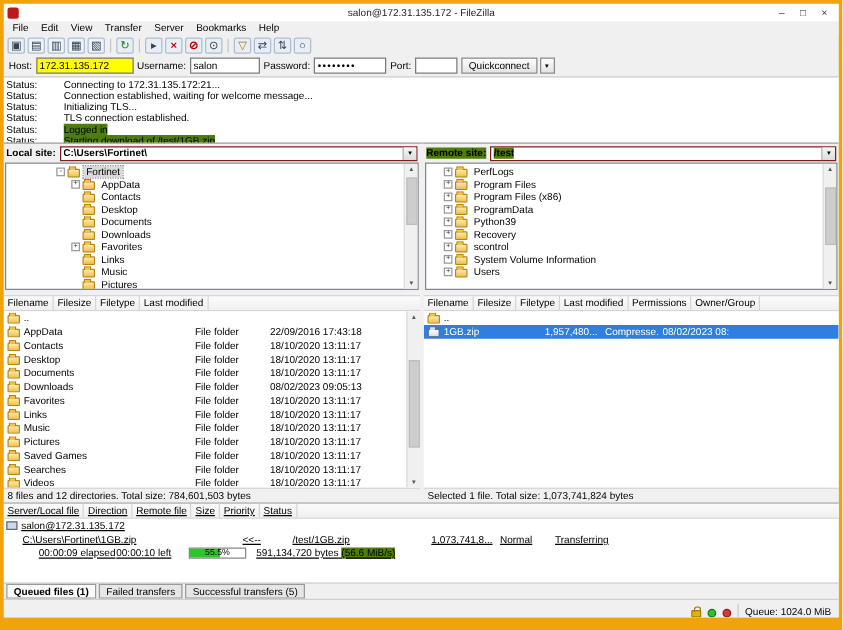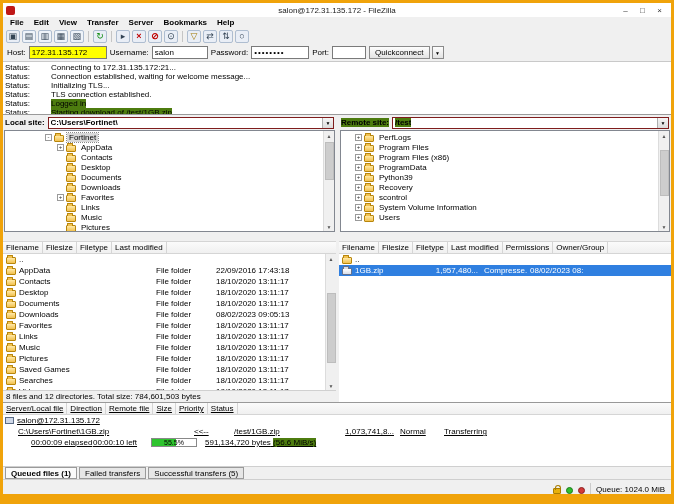--- a/index.html
+++ b/index.html
@@ -8,21 +8,21 @@
             display:flex; flex-direction:column; background:#f0f0f0; font-size:8px; color:#000; overflow:hidden; }
 
   
   .titlebar { height:14px; background:#fff; display:flex; align-items:center; padding:0 3px; position:relative; flex:none; }
   .fz-logo { width:9px; height:9px; background:#bf1818; border-radius:2px; flex:none; }
   .title-text { position:absolute; left:0; right:0; text-align:center; font-size:8px; color:#222; }
   .win-controls { margin-left:auto; display:flex; z-index:1; }
   .win-btn { width:17px; height:12px; display:flex; align-items:center; justify-content:center; font-size:8px; color:#333; }
 
   
-  .menubar { height:11px; display:flex; align-items:center; padding-left:2px; background:#f0f0f0; flex:none;font-weight:bold; }
+  .menubar { height:11px; display:flex; align-items:center; padding-left:2px; background:#f0f0f0; flex:none; }
   .menu-item { padding:0 5px; }
 
   
   .toolbar { height:16px; display:flex; align-items:center; padding-left:3px; gap:2px; flex:none; }
   .tbicon { width:14px; height:13px; display:flex; align-items:center; justify-content:center;
             font-size:9px; color:#345; background:#e9eef6; border:1px solid #aebdd0; border-radius:2px; }
   .tbicon.plain { background:#eef3f9; }
   .tb-green { color:#0a8a0a; }
   .tb-red   { color:#c00000; font-weight:bold; }
   .tb-gold  { color:#a07800; }
@@ -53,21 +53,21 @@
   .pane.pl { width:333px; flex:none; }
   .pane.pr { flex:1; }
   .vsplit { width:3px; background:#f0f0f0; flex:none; }
 
   .sitebar { height:15px; display:flex; align-items:center; gap:3px; padding:1px 2px; flex:none;font-weight:bold; }
   .combo { flex:1; height:12px; border:1px solid #7f1d1d; background:#fff; display:flex; align-items:center; padding-left:2px; min-width:0; }
   .combo-value { white-space:nowrap; overflow:hidden; }
   .combo-arrow { margin-left:auto; width:11px; height:100%; background:linear-gradient(#f5f5f5,#dcdcdc);
                  border-left:1px solid #adadad; display:flex; align-items:center; justify-content:center; font-size:5px; flex:none; }
 
-  .tree { height:102px; background:#fff; border:1px solid #828790; margin:0 1px 9px 1px;
+  .tree { height:102px; background:#fff; border:1px solid #828790; margin:0 1px 4px 1px;
           position:relative; overflow:hidden; padding-top:1px; flex:none; }
   .tree-row { display:flex; align-items:center; height:10px; white-space:nowrap; }
   .exp { width:7px; height:7px; border:1px solid #9a9a9a; background:#fff; font-size:6px; line-height:5px;
          text-align:center; color:#333; flex:none; margin-right:2px; }
   .exp.hid { visibility:hidden; }
   .tree-label { padding:0 2px; }
   .tree-label.sel { background:#d9d9d9; outline:1px dotted #8a8a8a; }
 
   .ficon { display:inline-block; width:10px; height:7px; background:linear-gradient(#ffe9a8,#f2c14e);
            border:1px solid #b8860b; border-radius:1px; position:relative; margin-right:3px; margin-top:2px; flex:none; }
@@ -507,20 +507,21 @@
               <span class="ficon zip-icon"></span>
               <span>1GB.zip</span>
             </span>
             <span class="fcell c2">1,957,480...</span>
             <span class="fcell c3">Compresse...</span>
             <span class="fcell c4">08/02/2023 08:...</span>
             <span class="fcell c5"></span>
             <span class="fcell c6"></span>
           </div>
         </div>
+      <div class="pane-status">Selected 1 file. Total size: 1,073,741,824 bytes</div>
     </div>
   </div>
 
   <div class="queue">
     <div class="q-head">
 
     <span class="hcell qcell">Server/Local file</span>
         <span class="hcell qcell">Direction</span>
         <span class="hcell qcell">Remote file</span>
         <span class="hcell qcell">Size</span>

